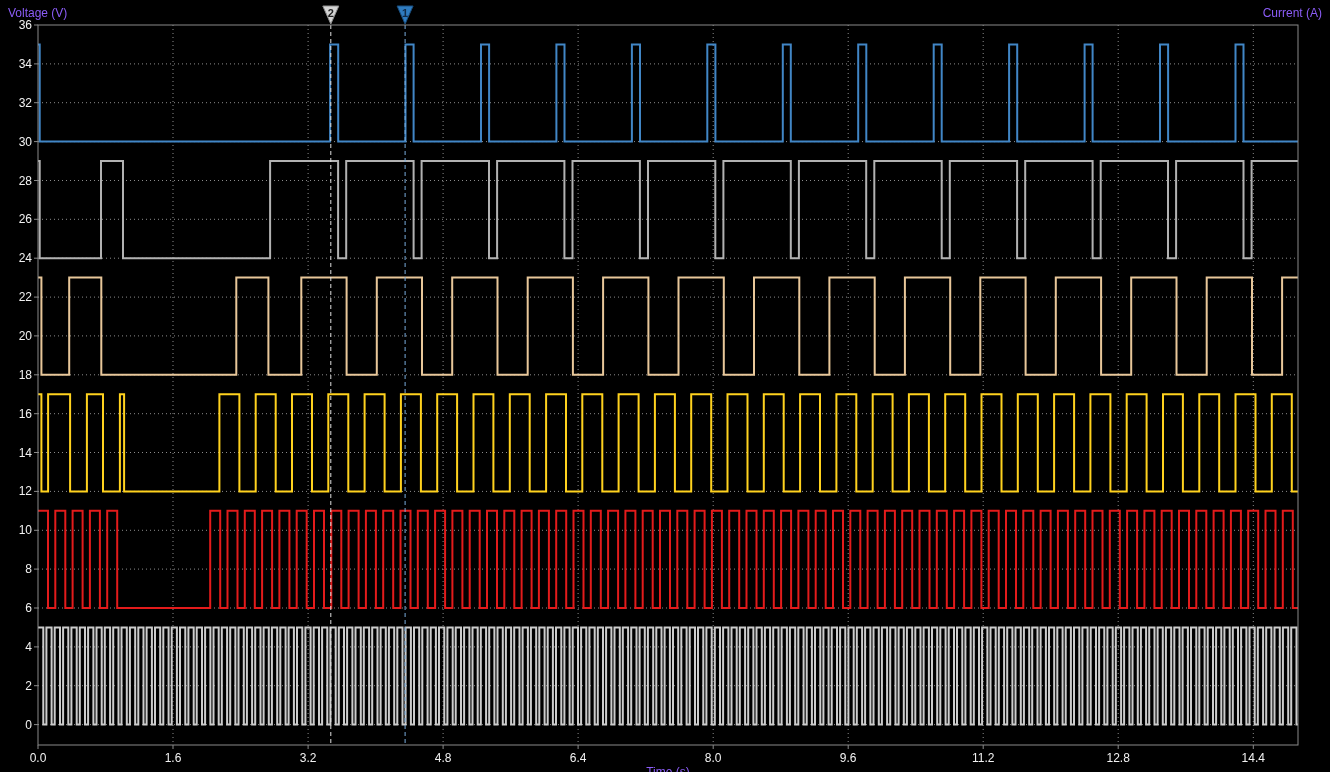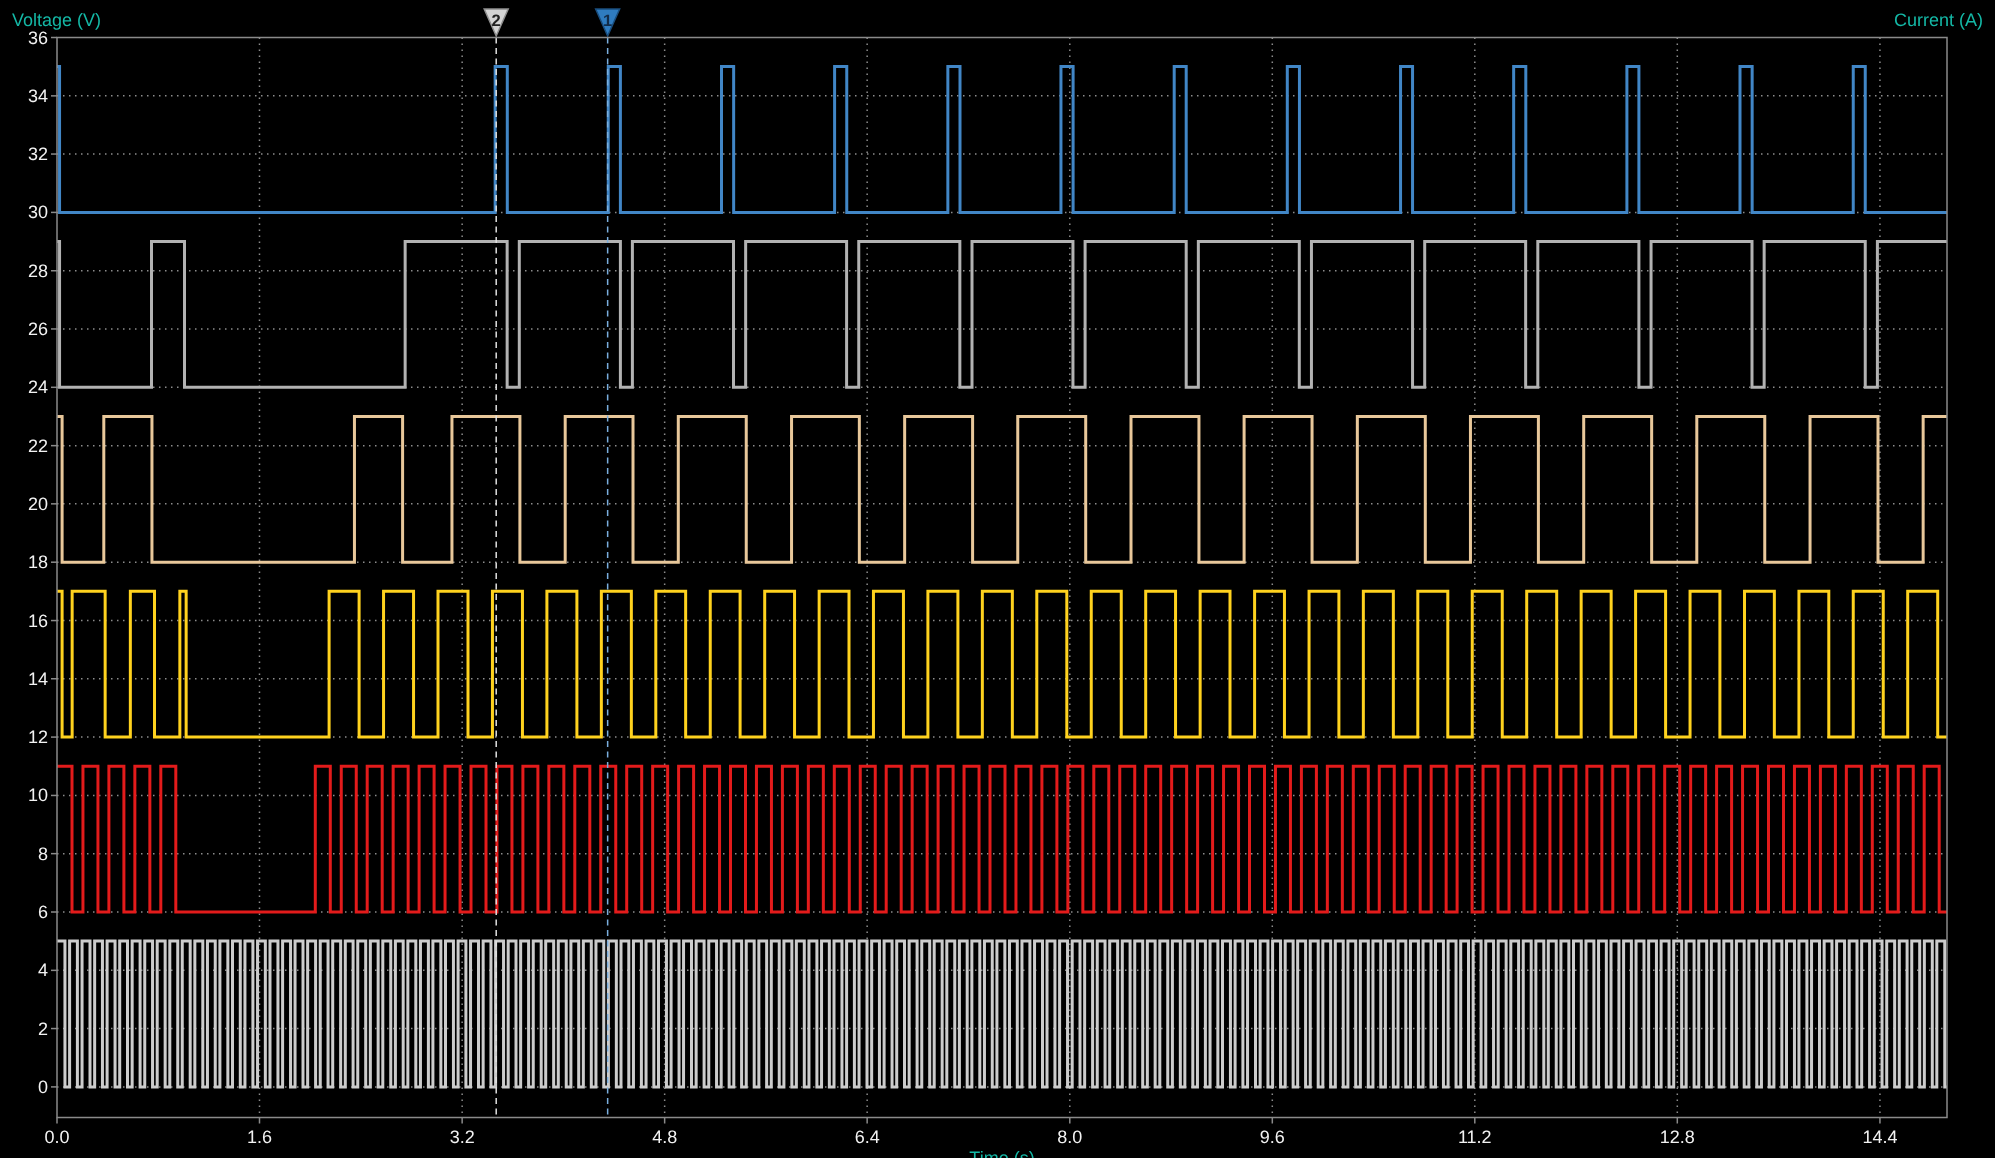--- a/index.html
+++ b/index.html
@@ -1,18 +1,18 @@
 <!DOCTYPE html>
 <html><head>
 <meta charset="utf-8">
 <style>
   html,body{margin:0;padding:0;background:#000;}
   body{width:1330px;height:772px;position:relative;overflow:hidden;
        font-family:"Liberation Sans","DejaVu Sans",sans-serif;color:#fff;}
-  .corner-label{position:absolute;font-size:12px;color:#14b8a6;white-space:nowrap;}
+  .corner-label{position:absolute;font-size:12px;color:#8b5cf6;white-space:nowrap;}
   #label-voltage{left:8px;top:6px;}
   #label-current{right:8px;top:6px;}
   #label-time{left:668px;top:765px;transform:translateX(-50%);}
   #scope-svg{position:absolute;left:0;top:0;}
 </style>
 </head>
 <body>
 
 <div class="corner-label" id="label-voltage">Voltage (V)</div>
 <div class="corner-label" id="label-current">Current (A)</div>

